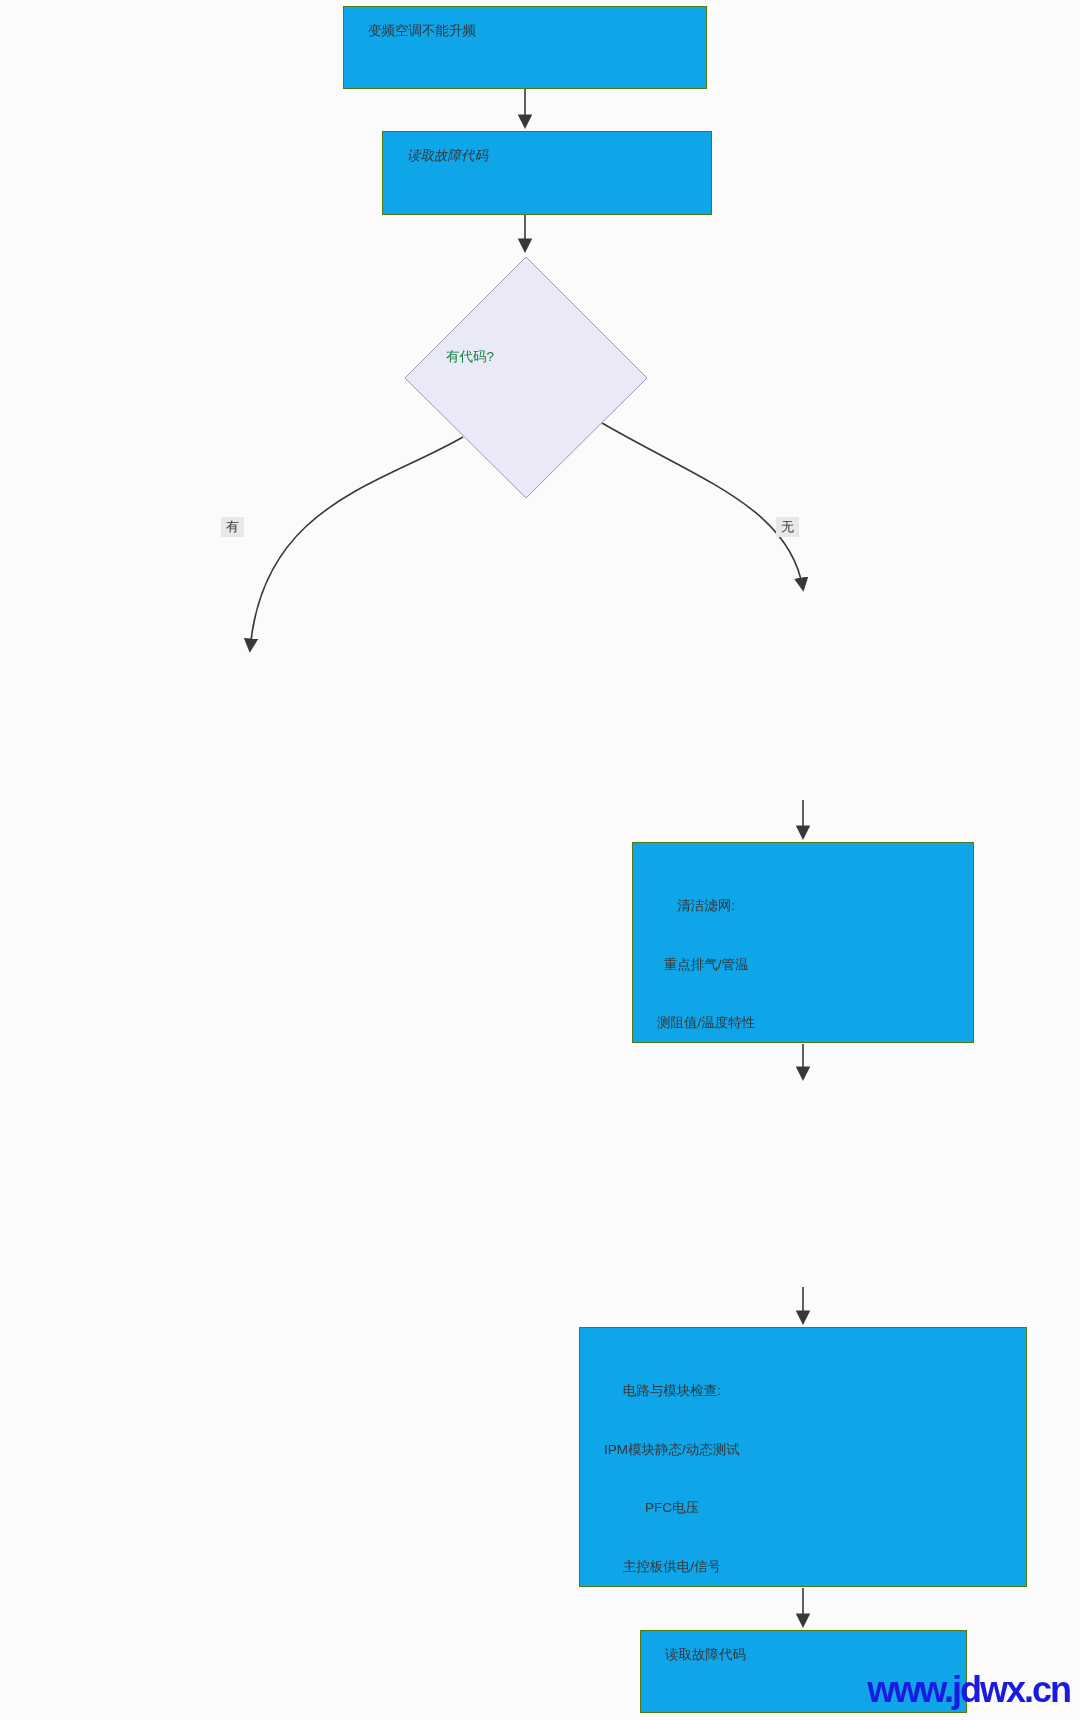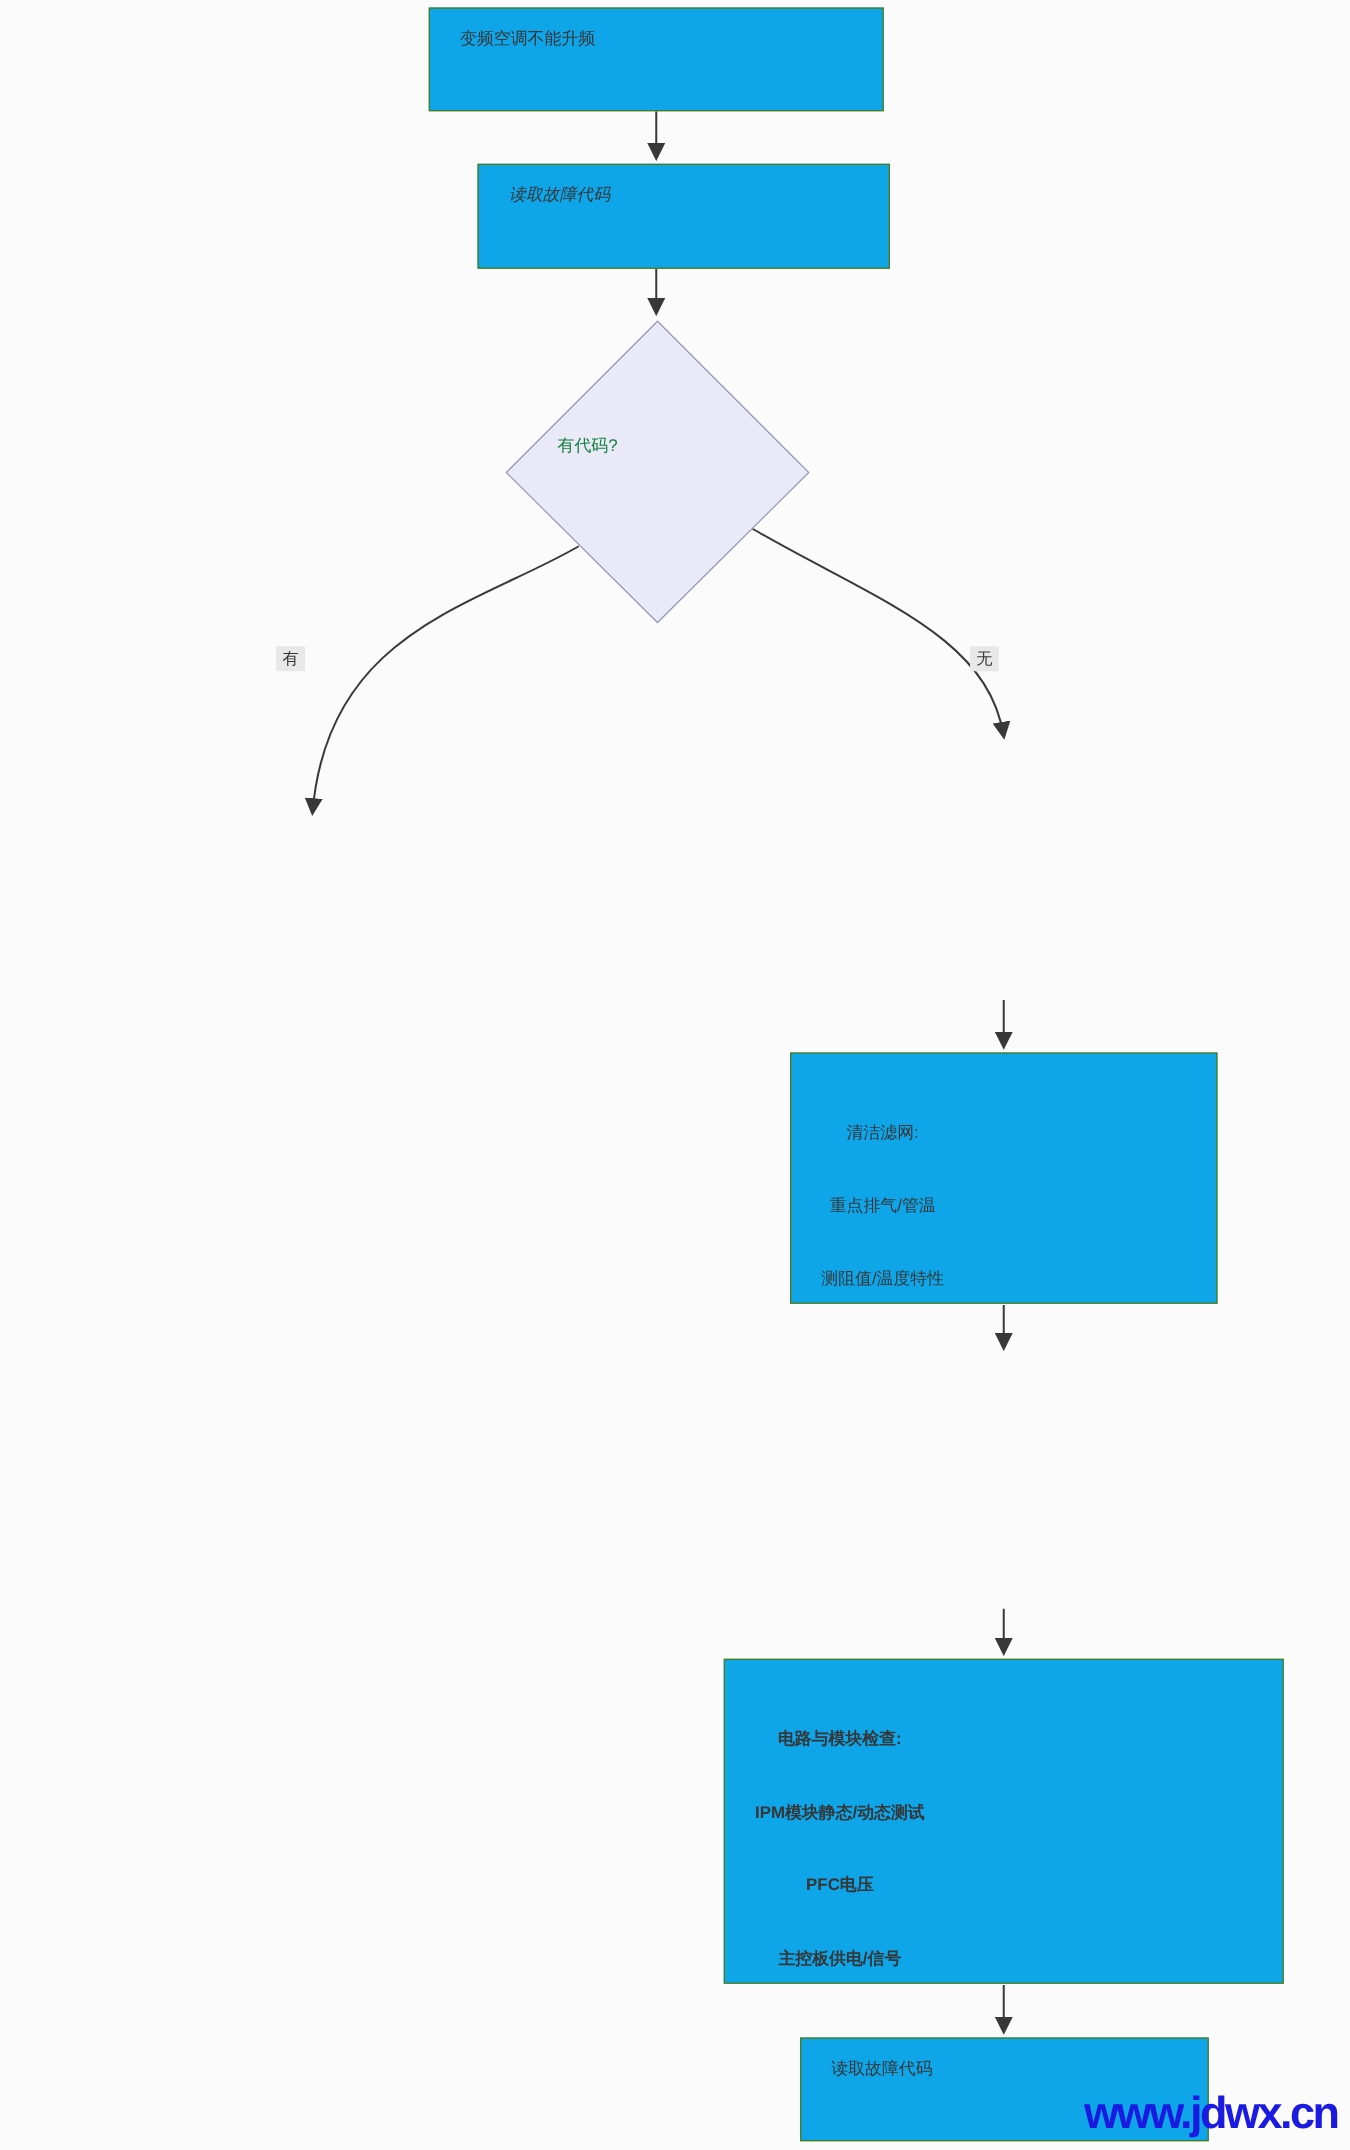--- a/index.html
+++ b/index.html
@@ -38,21 +38,21 @@
     text-align: center;
     width: max-content;
   }
   
   .n-start            { left: 343px; top: 6px;    width: 364px; height: 83px; }
   .n-read-code        { left: 382px; top: 131px;  width: 330px; height: 84px; font-style: italic; }
   .n-targeted-check   { left: 7px;   top: 657px;  width: 481px; height: 83px; }
   .n-basic-check      { left: 531px; top: 599px;  width: 542px; height: 200px; }
   .n-sensor-check     { left: 632px; top: 842px;  width: 342px; height: 201px; }
   .n-cooling-check    { left: 586px; top: 1083px; width: 433px; height: 203px; }
-  .n-circuit-check    { left: 579px; top: 1327px; width: 448px; height: 260px; font-weight: bold; }
+  .n-circuit-check    { left: 579px; top: 1327px; width: 448px; height: 260px; }
   .n-compressor-check { left: 640px; top: 1630px; width: 327px; height: 83px; }
 
   .diamond-label {
     position: absolute;
     left: 446px;
     top: 348px;
     font-size: 13.5px;
     color: #15803d;
     white-space: pre;
   }

